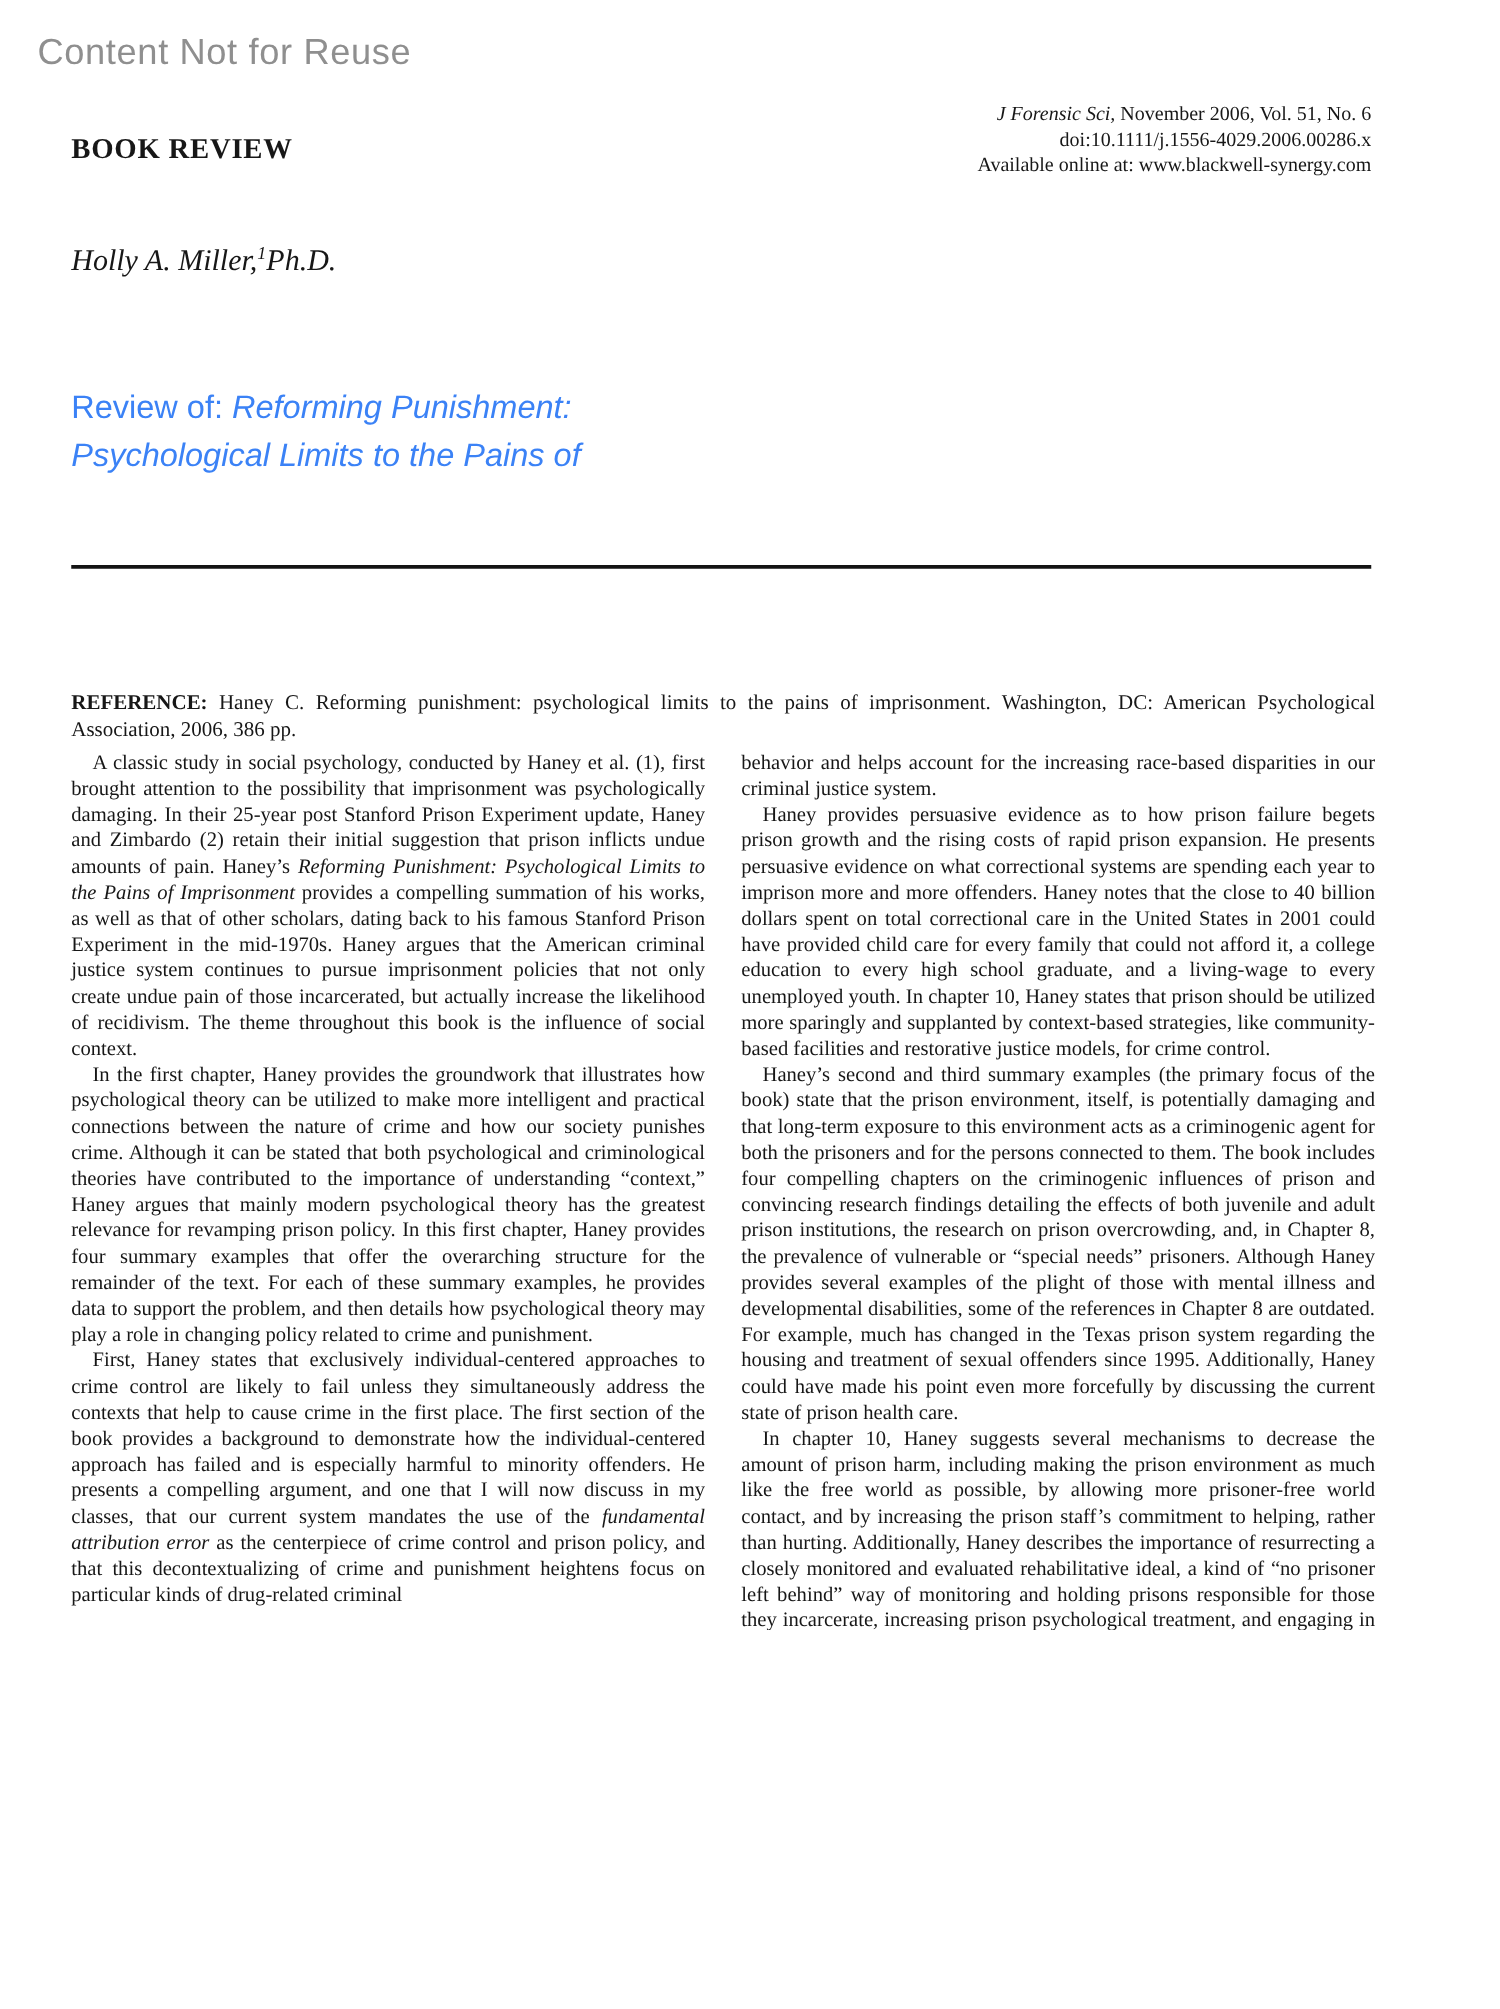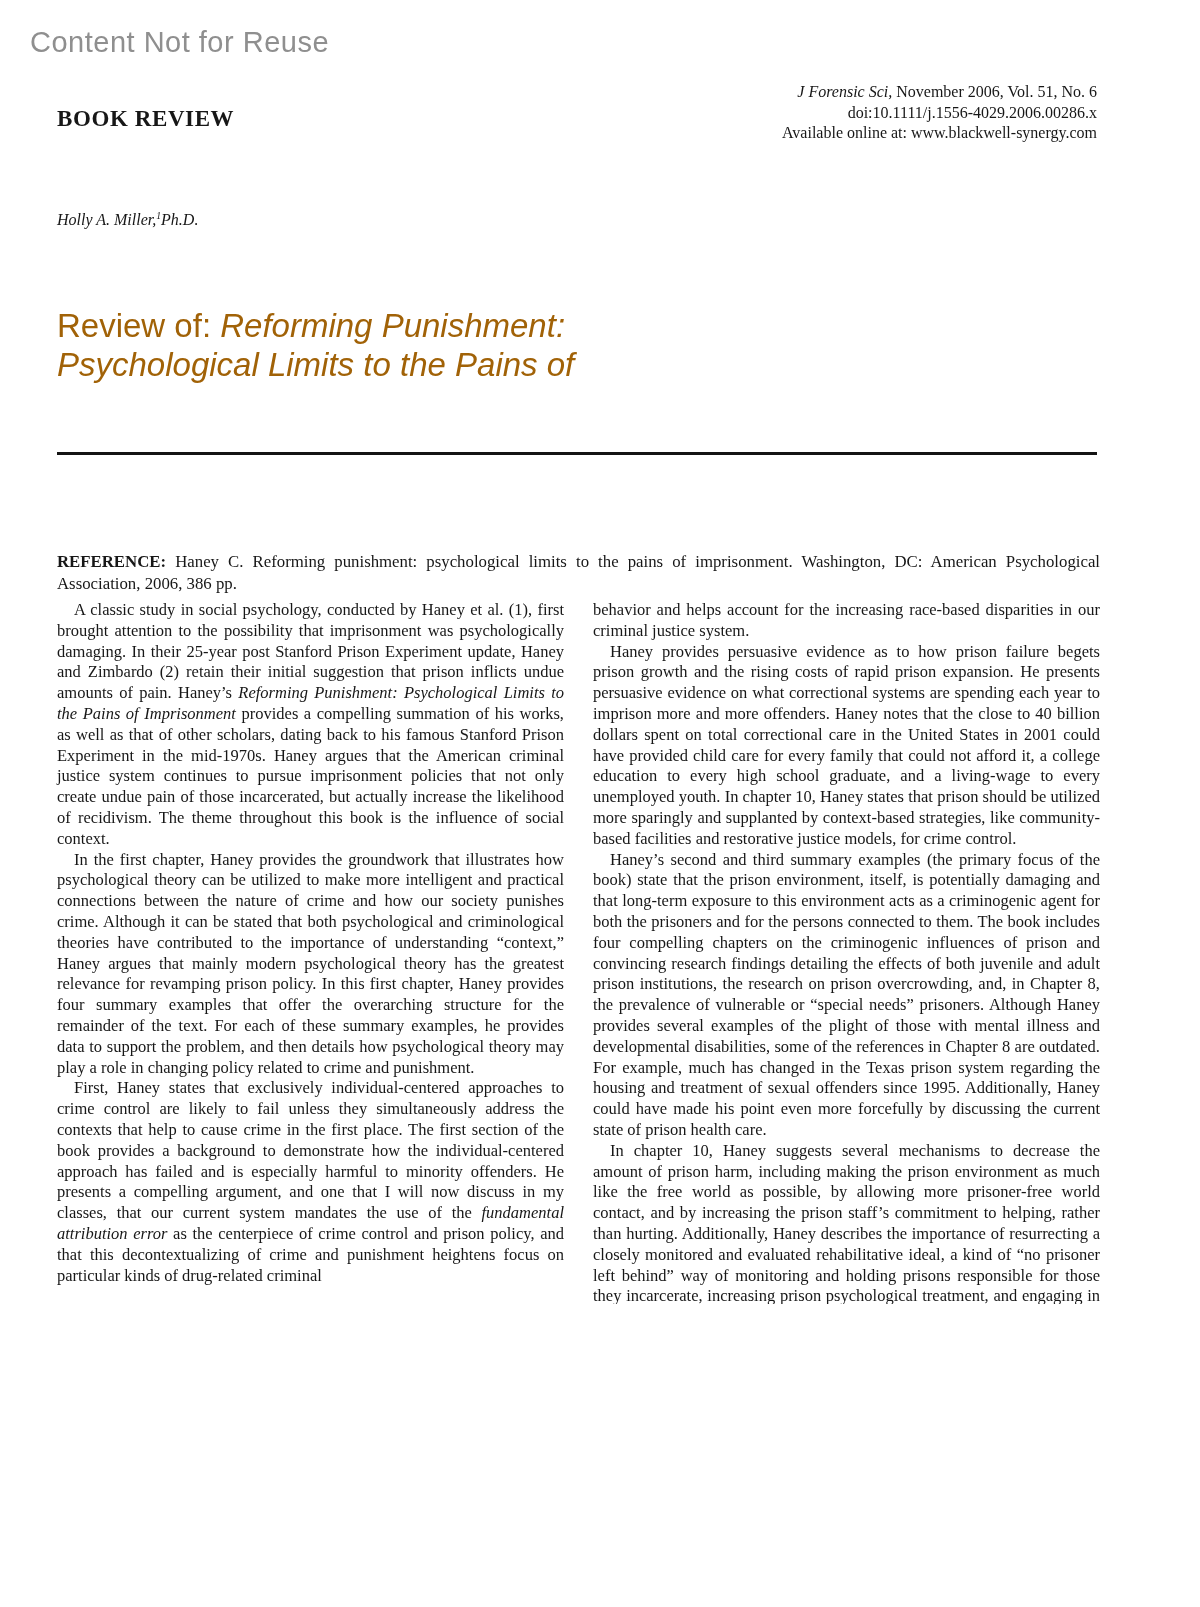--- a/index.html
+++ b/index.html
@@ -24,26 +24,26 @@
     position:absolute; right:103px; top:66px;
     text-align:right;
     font-size:16px; line-height:20.5px;margin-top:16px;
   }
   .section-heading {
     position:absolute; left:57px; top:106px;
     font-size:23px; font-weight:bold; letter-spacing:0.6px;
   }
   .author-line {
     position:absolute; left:57px; top:196px;
-    font-size:16px; font-style:italic;margin-top:15px;
+    font-size:24px; font-style:italic;
   }
   .article-title {
     position:absolute; left:57px; top:306px;
     font-family:"Liberation Sans", sans-serif;
-    font-size:33px; line-height:39px; color:#a16207;
+    font-size:26px; line-height:39px; color:#3b82f6;
   }
   .article-title .t-line { white-space:nowrap; }
   .title-rule {
     position:absolute; left:57px; top:452px;
     width:1040px; height:3px; background:#141414;
   }
   .reference {
     position:absolute; left:57px; top:503px;
     width:1043px;
     font-size:16.8px; line-height:21.5px;

